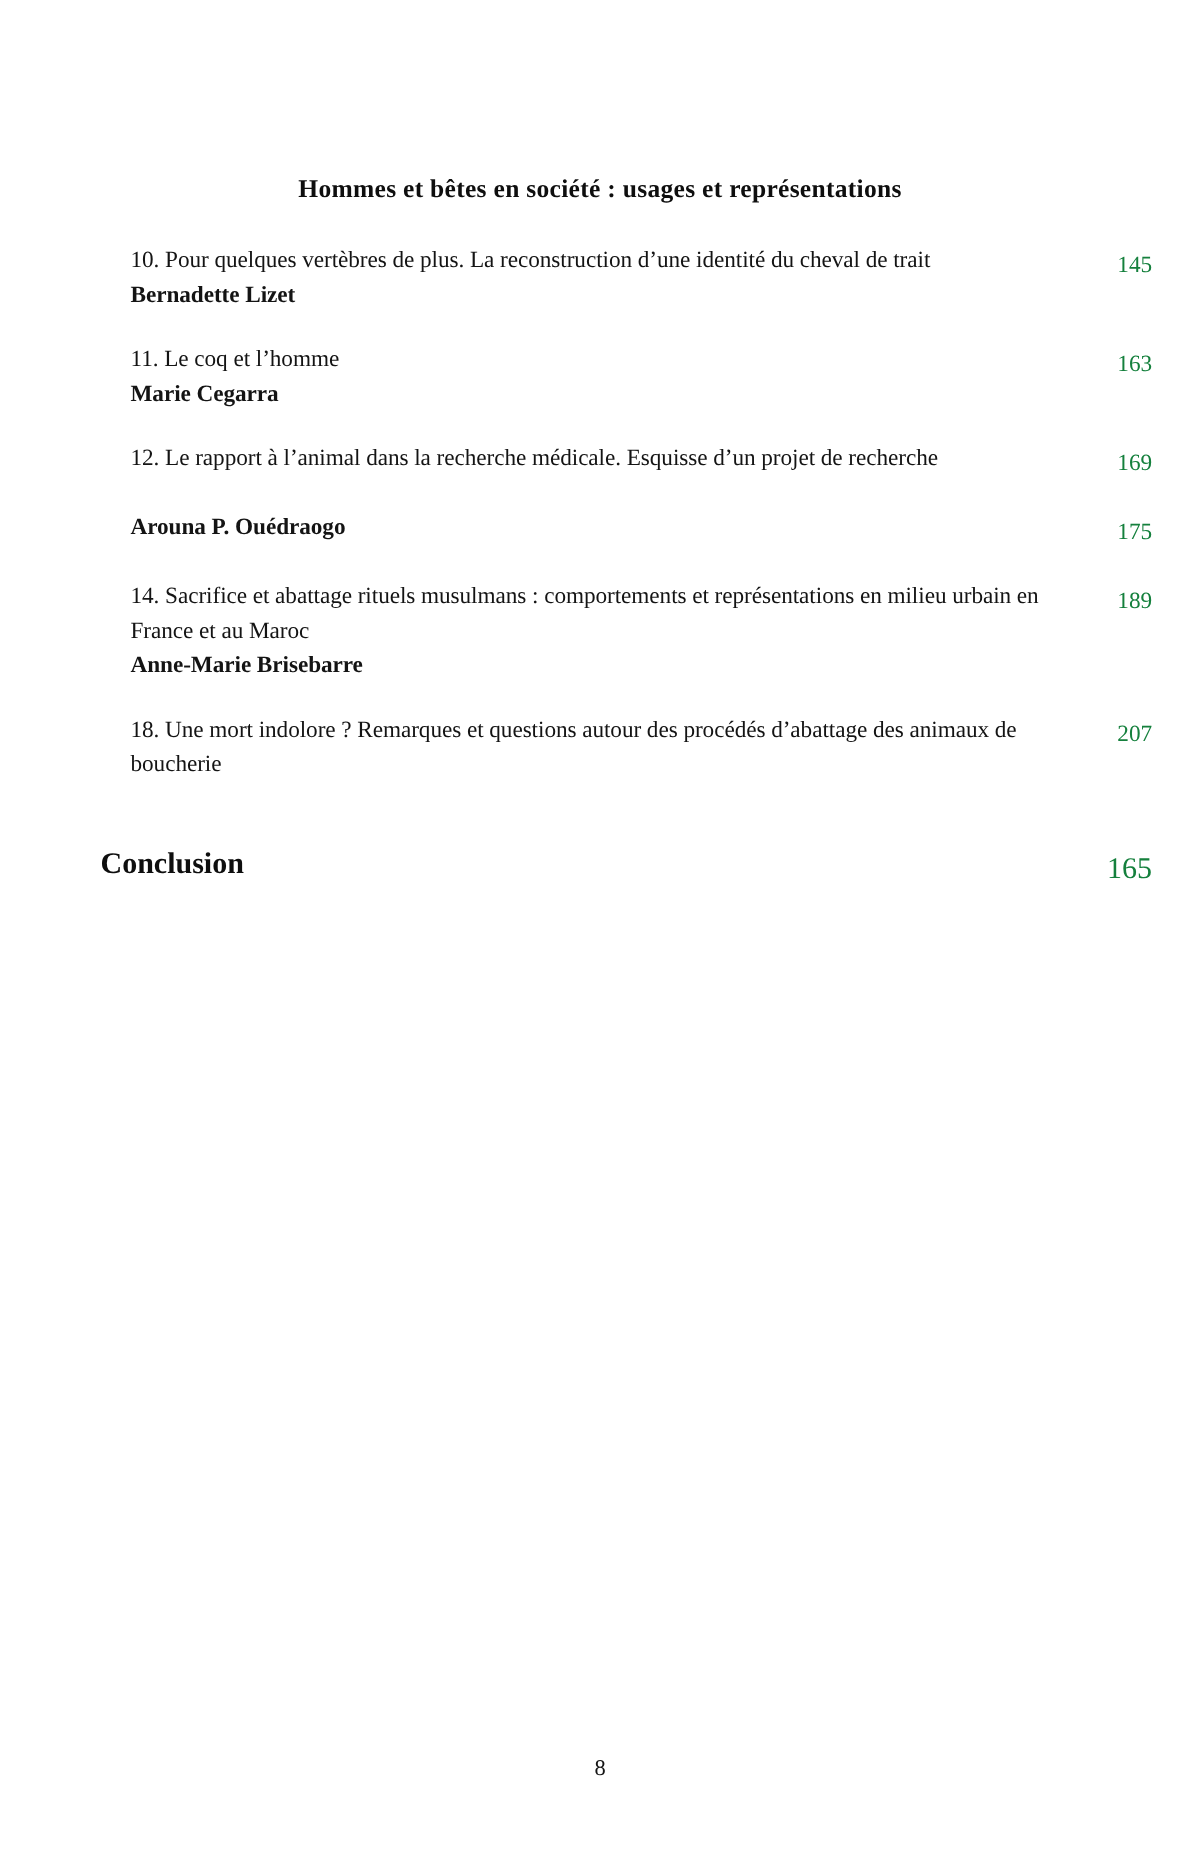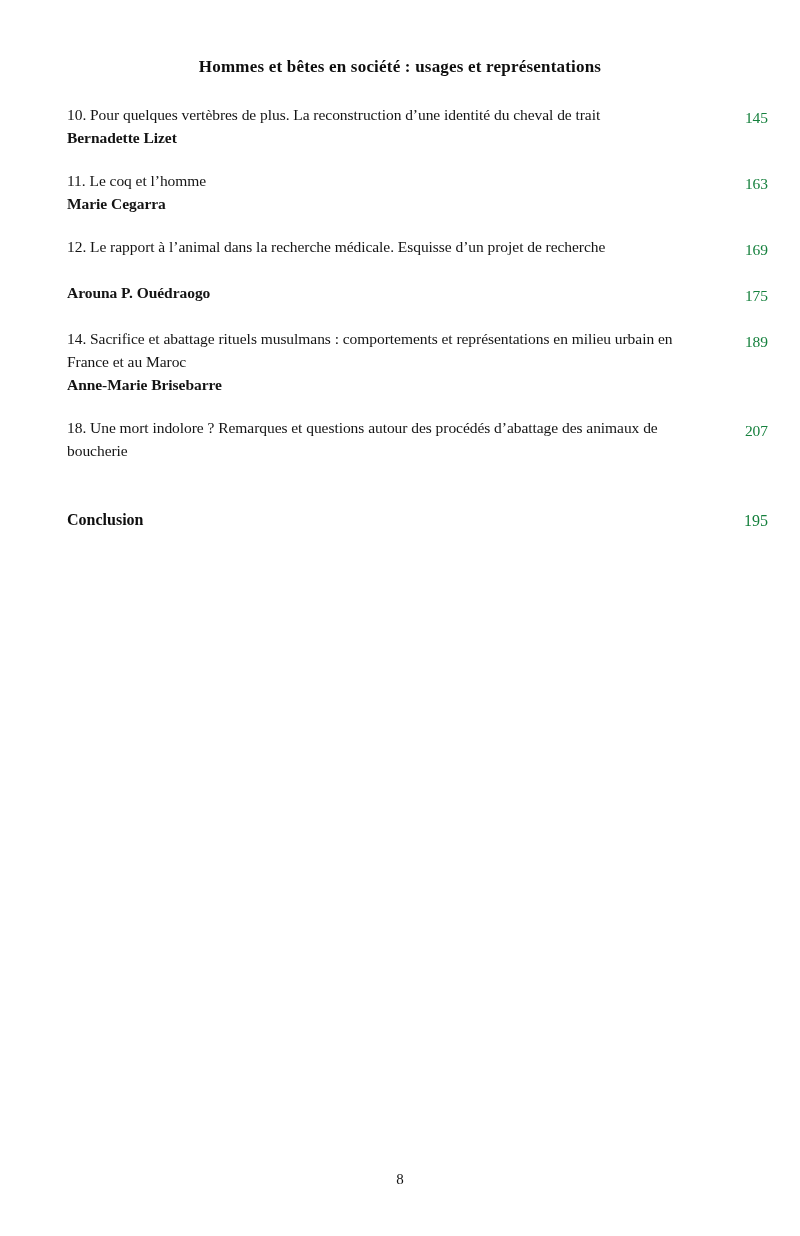--- a/index.html
+++ b/index.html
@@ -15,61 +15,62 @@
     font-family: "Liberation Serif", "DejaVu Serif", serif;
     color: #141414;
   }
   .page {
     position: relative;
     width: 800px;
     height: 1236px;
   }
   .section-heading {
     margin: 0;
-    padding-top: 57px;
+    padding-top: 116px;
     text-align: center;
     font-size: 17px;
     font-weight: bold;
     color: #0e0e0e;
     letter-spacing: 0.2px;
   }
   .toc {
     padding: 26px 32px 0 67px; 
   }
   .toc-entry {
     display: flex;
     align-items: flex-start;
     margin-bottom: 20px;
     font-size: 15.5px;
     line-height: 23px;
     letter-spacing: -0.05px;
   }
   .entry-text {
     flex: 1 1 auto;
     padding-right: 12px;
+    margin-left: 20px;
   }
   .entry-title {
     color: #141414;
   }
   .entry-author {
     color: #141414;
     font-weight: bold;
   }
   .entry-page {
     flex: 0 0 40px;
     width: 40px;
     text-align: right;
     padding-top: 3px;
     color: #15803d;
   }
   .conclusion-row {
     display: flex;
-    align-items: center;
+    align-items: flex-start;
     margin-top: 44px;
-    font-size: 16px;
+    font-size: 20px;
     line-height: 23px;
   }
   .conclusion-label {
     flex: 1 1 auto;
     font-weight: bold;
     color: #0e0e0e;
   }
   .folio {
     position: absolute;
     left: 0;
@@ -129,20 +130,20 @@
 
     <div class="toc-entry">
       <div class="entry-text">
         <div class="entry-title">18. Une mort indolore ? Remarques et questions autour des procédés d’abattage des animaux de boucherie</div>
       </div>
       <div class="entry-page">207</div>
     </div>
 
     <div class="conclusion-row">
       <div class="conclusion-label">Conclusion</div>
-      <div class="entry-page">195</div>
+      <div class="entry-page">165</div>
     </div>
 
   </div>
 
   <div class="folio">8</div>
 
 </div>
 
 </body></html>

